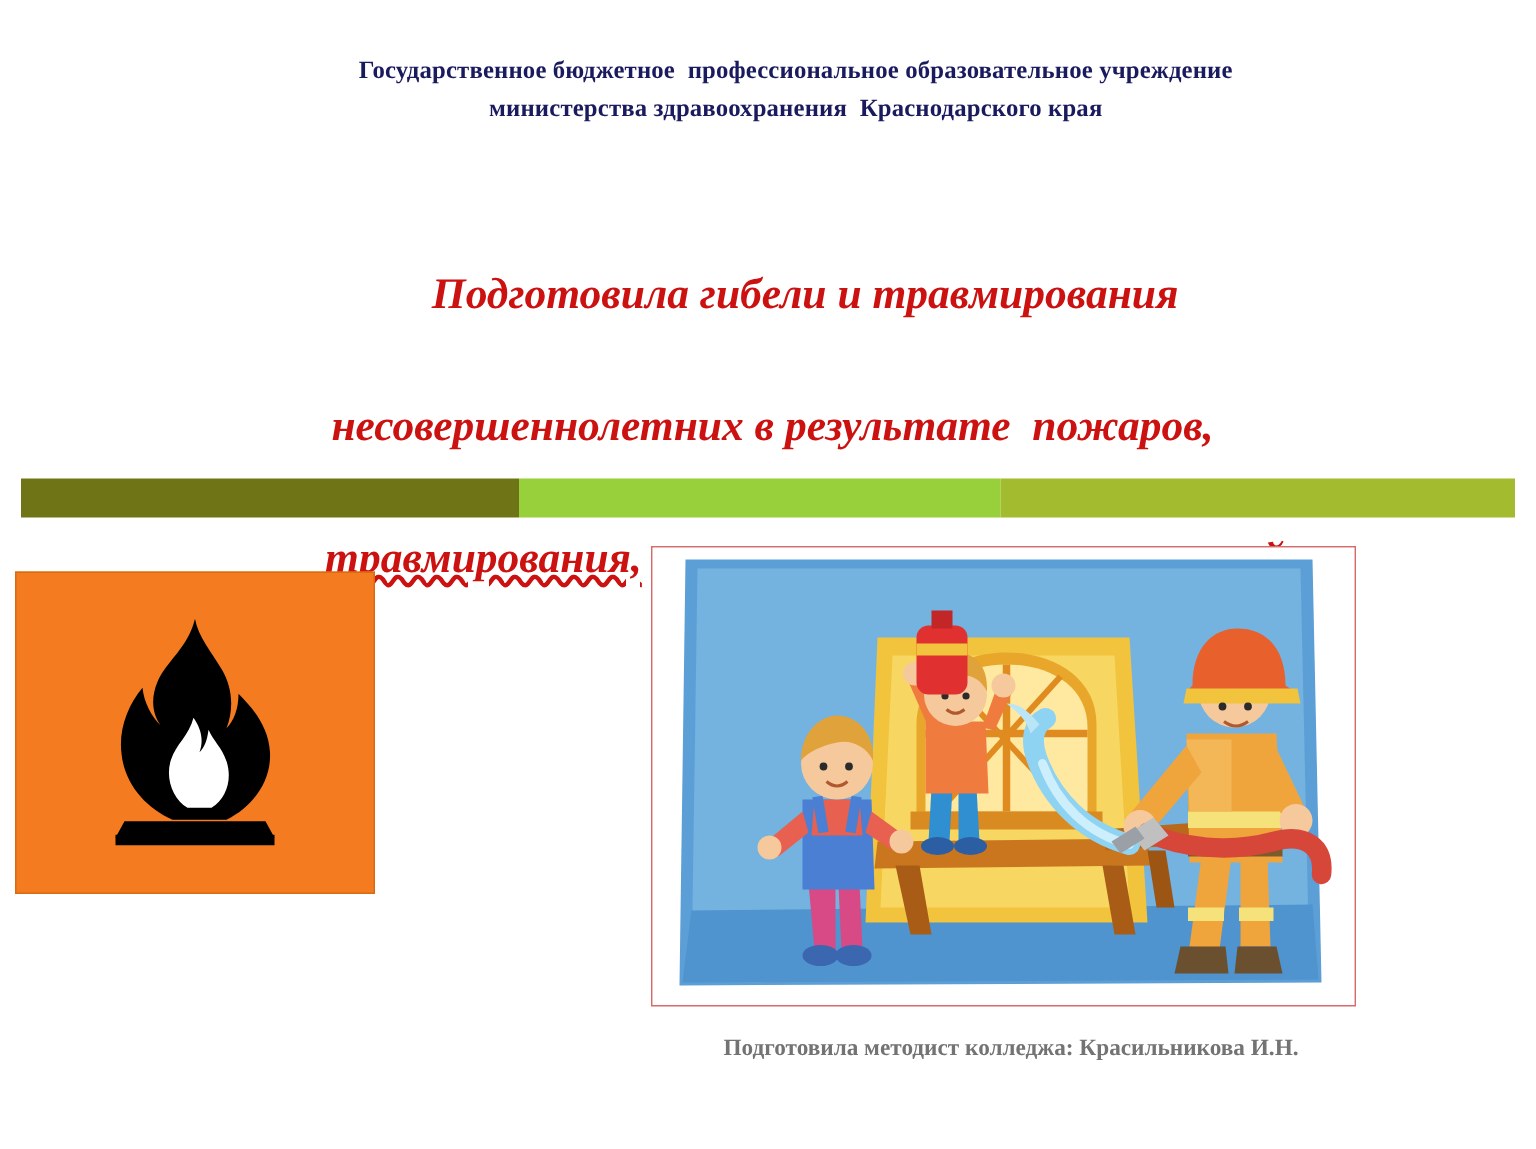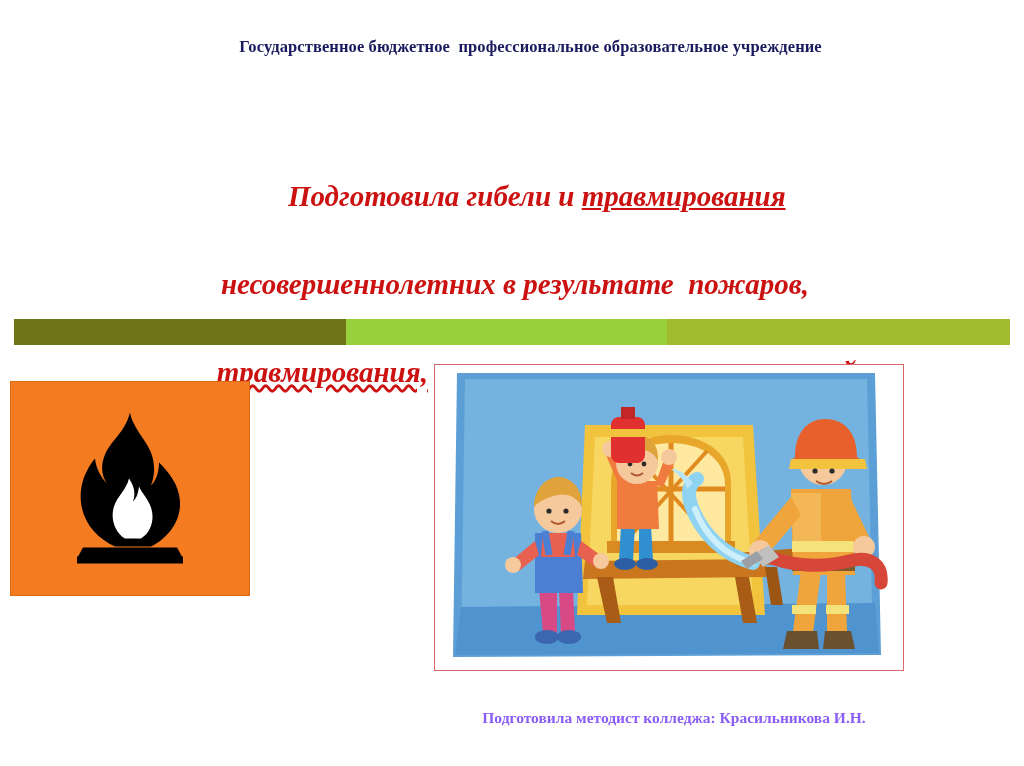--- a/index.html
+++ b/index.html
@@ -53,21 +53,20 @@
     font-style: italic;
     font-weight: bold;
     font-size: 29px;
     line-height: 44px;
   }
   .title .t-line {
     display: block;
     white-space: pre;
   }
   .u {
-    text-decoration: underline;
     text-decoration-color: #cc1111;
     text-underline-offset: 2px;
     text-align: right;
   }
   .uwave {
     text-decoration: underline;
     text-decoration-style: wavy;
     text-decoration-color: #cc1111;
   }
 
@@ -116,35 +115,35 @@
   }
   .illus svg { display: block; }
 
   
   .caption {
     position: absolute;
     left: 434px;
     top: 690px;
     width: 480px;
     text-align: center;
-    color: #8b5cf6;
+    color: #737373;
     font-family: "Liberation Serif", serif;
     font-weight: bold;
     font-size: 15.5px;
     white-space: pre;
-    margin-top: 19px;
   }
 </style>
 </head>
 <body>
 
 <div class="slide">
 
   <div class="org-header">
     <span class="line">Государственное бюджетное  профессиональное образовательное учреждение</span>
+    <span class="line">министерства здравоохранения  Краснодарского края</span>
   </div>
 
   <div class="title">
     <span class="t-line">
       <span>Подготовила гибели и </span><span class="u">травмирования</span>
     </span>
     <span class="t-line">несовершеннолетних в результате  пожаров,</span>
     <span class="t-line">
       <span class="uwave">травмирования,</span><span> использования пиротехнической</span>
     </span>

